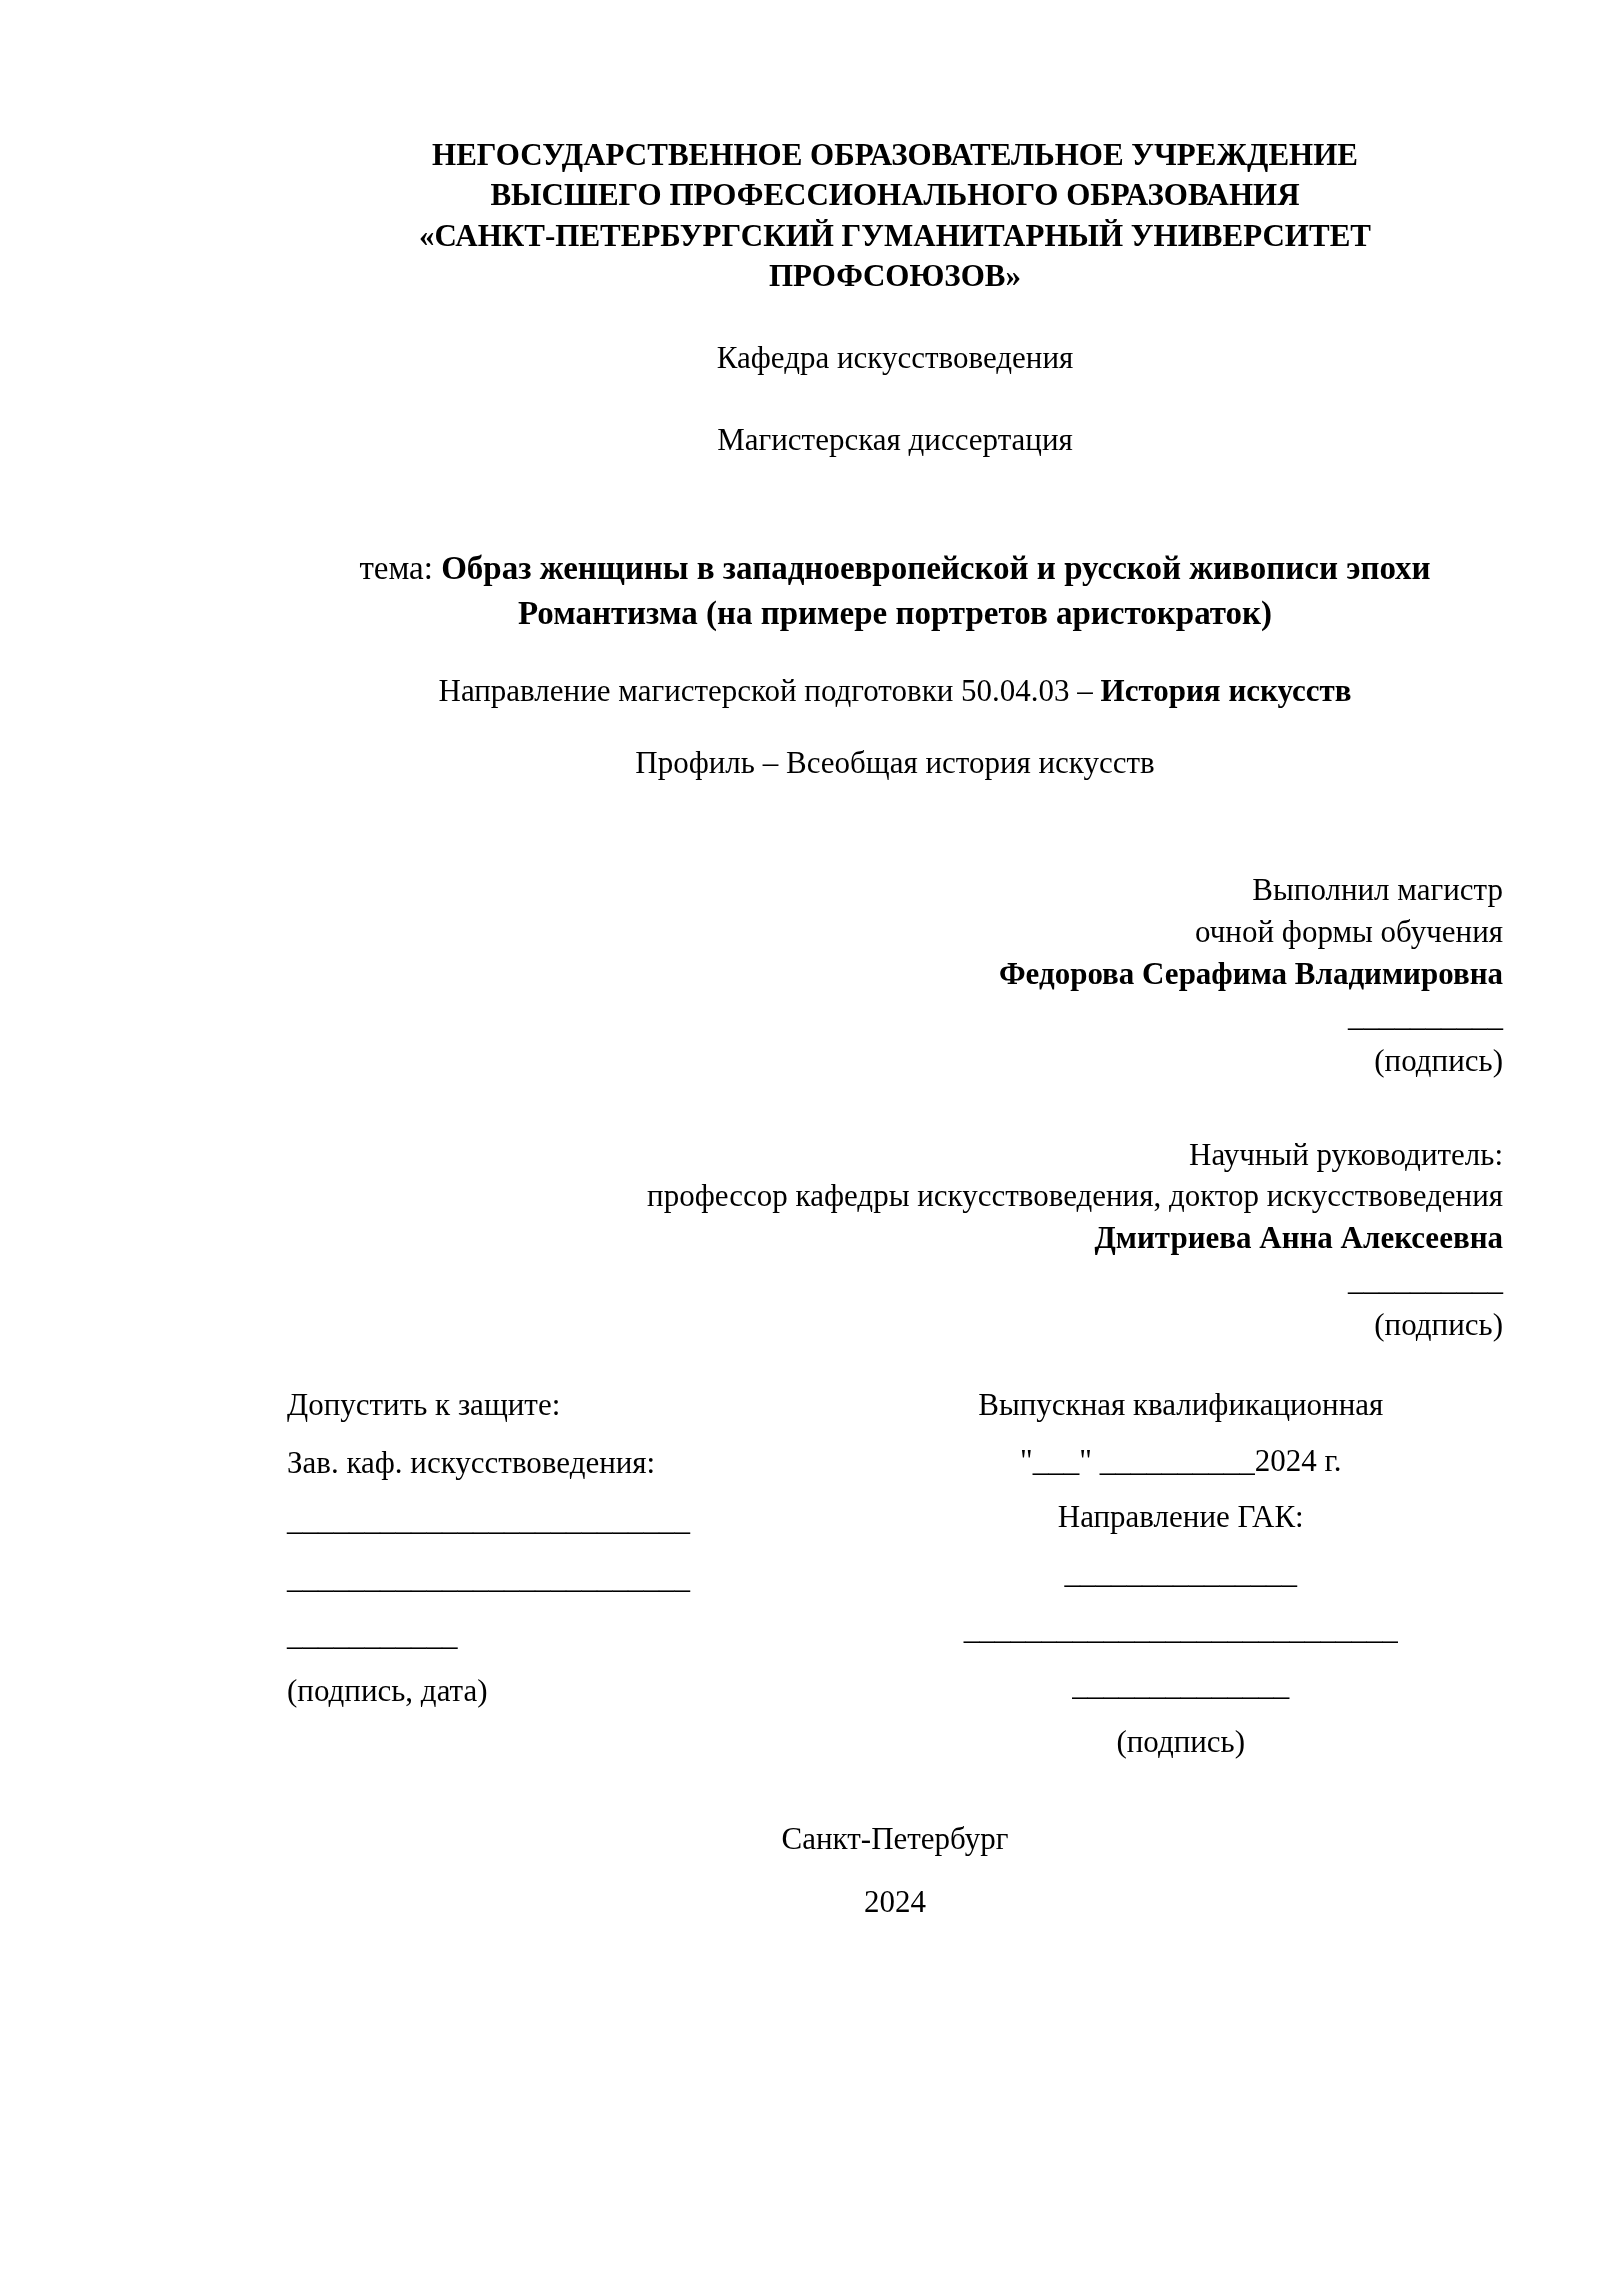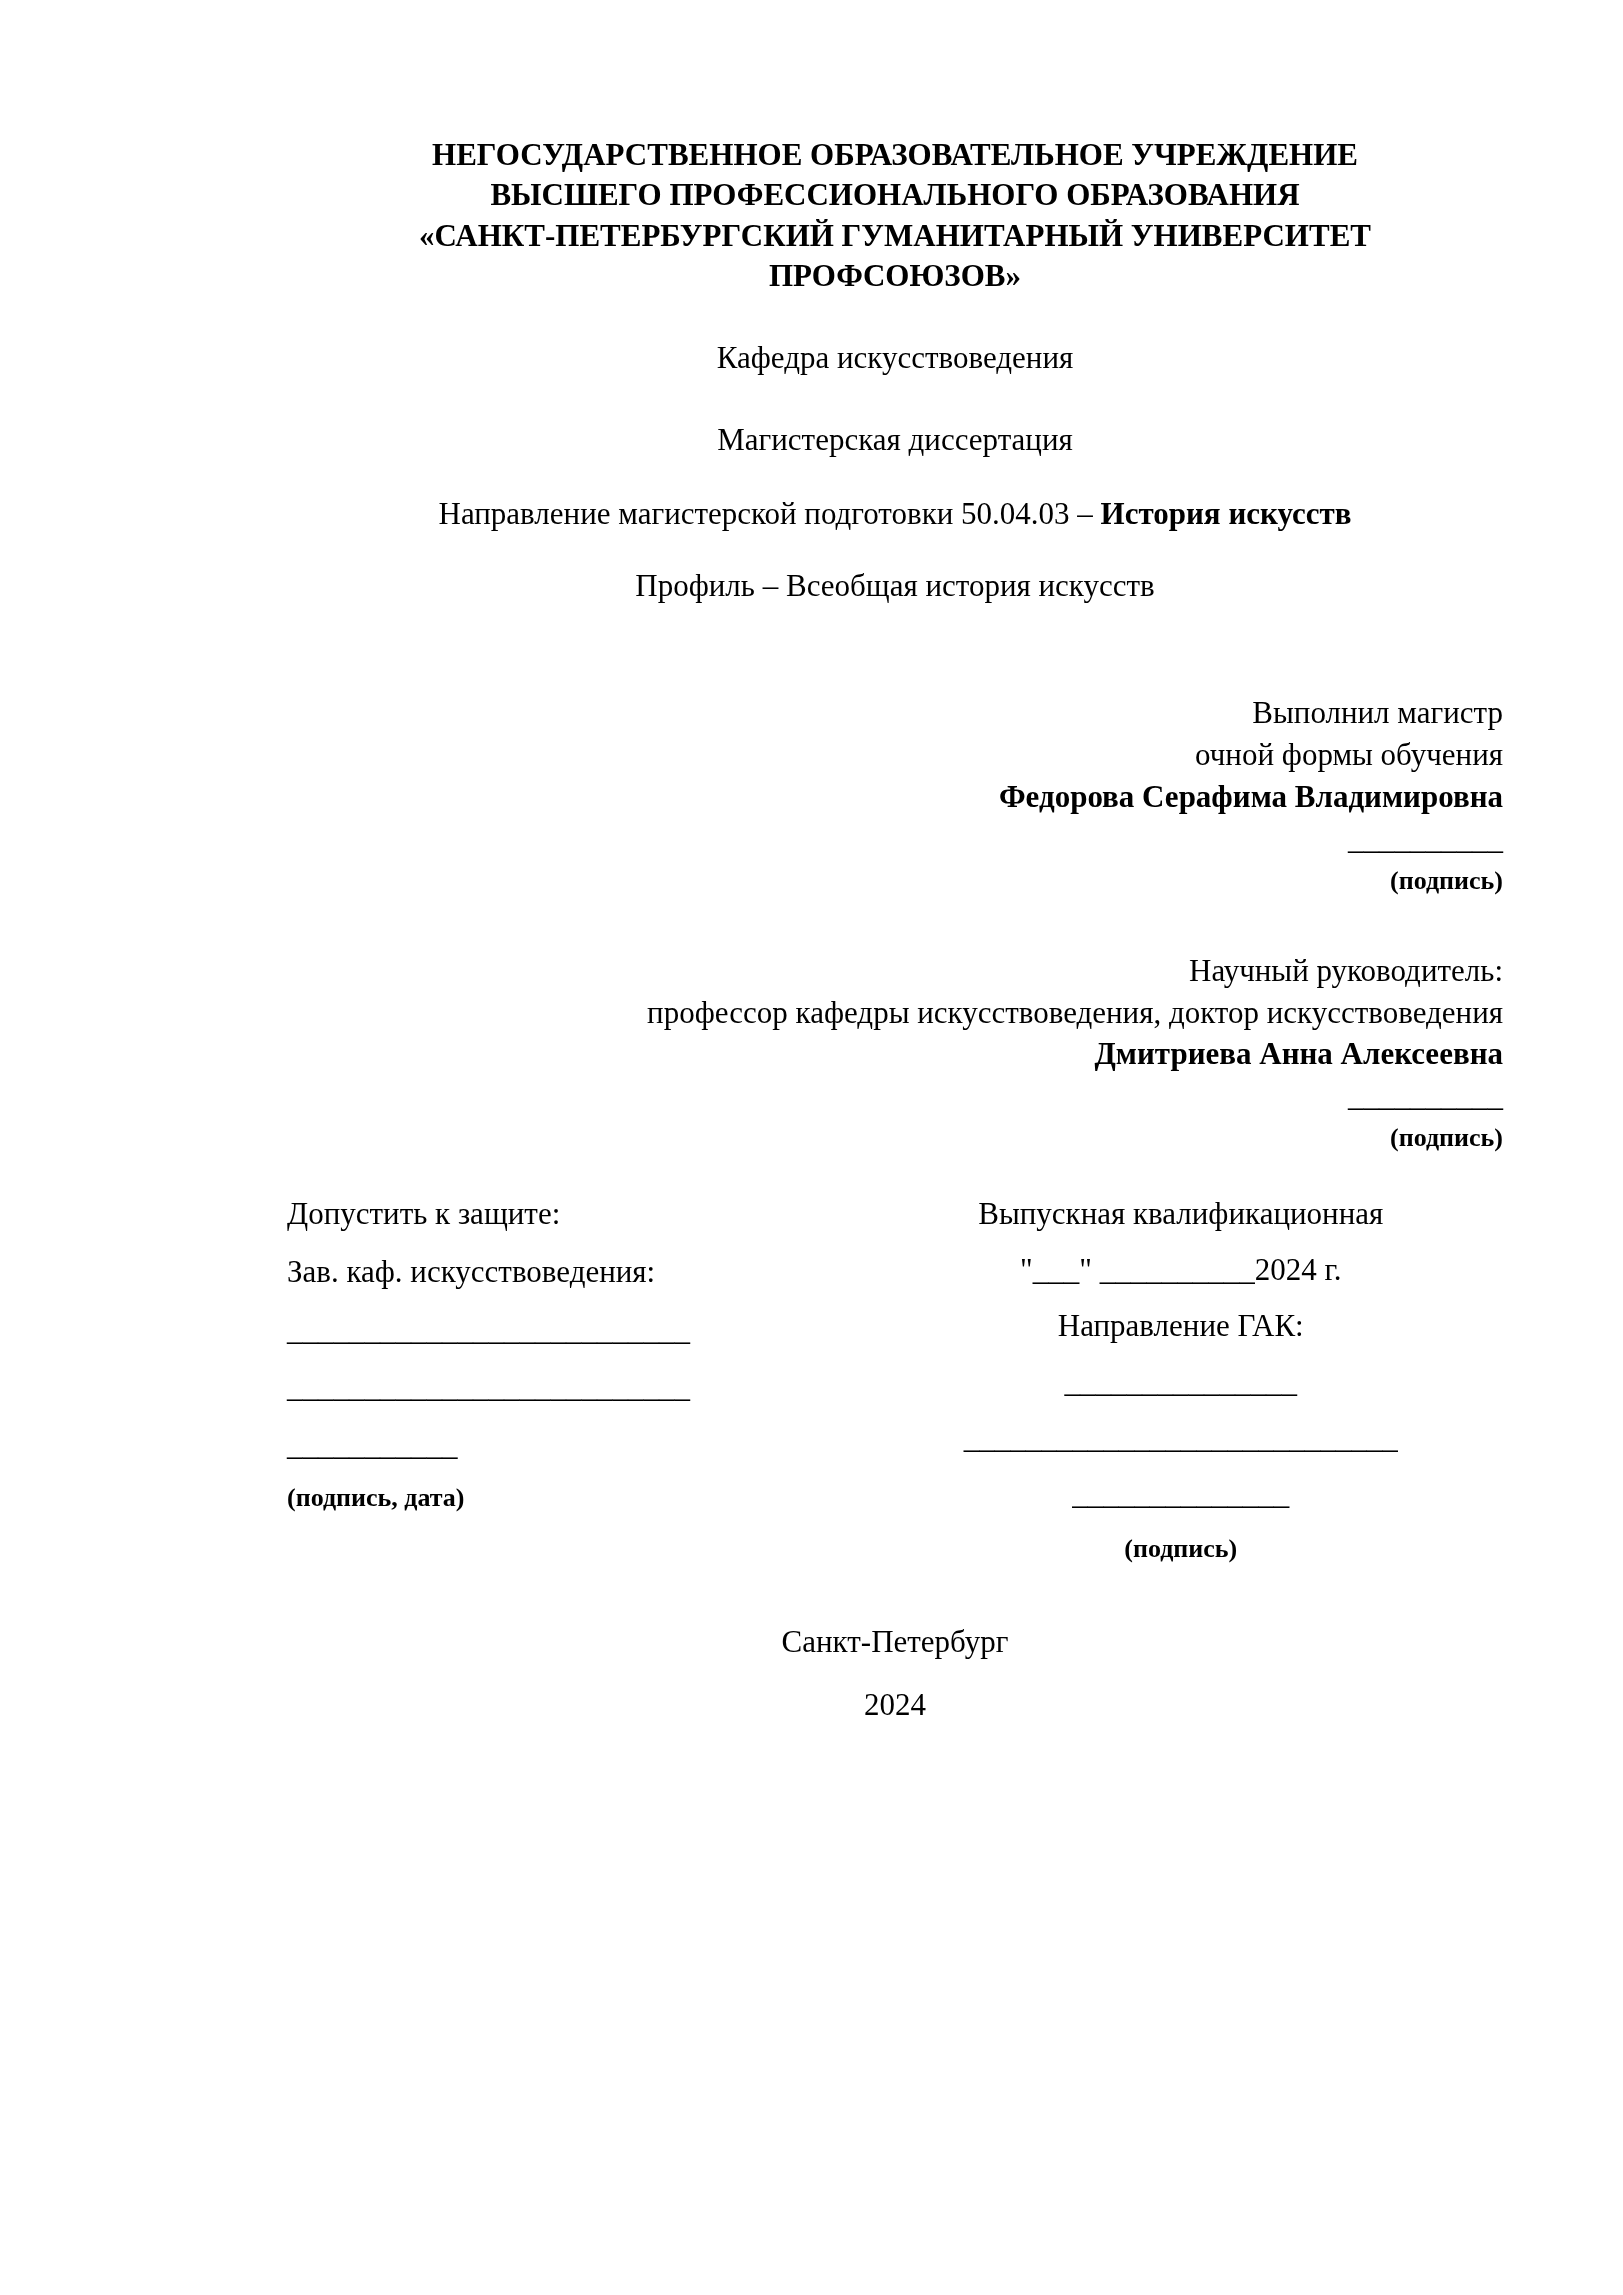--- a/index.html
+++ b/index.html
@@ -13,21 +13,21 @@
     font-size: 31px;
     overflow: hidden;
     position: relative;
   }
   .content {
     padding: 135px 120px 0 287px; 
   }
   p { margin: 0; }
   .center { text-align: center; }
   .bold { font-weight: bold; }
-  .small { font-size: 26px; font-weight: bold; }
+  .small { font-size: 31px; }
 
   .univ { text-align: center; font-weight: bold; line-height: 1.3; }
   .univ div { white-space: nowrap; }
 
   .dept { margin-top: 44px; }
   .work-type { margin-top: 46px; }
 
   .theme {
     margin: 88px auto 0;
     max-width: 1178px;
@@ -69,20 +69,21 @@
       <div>НЕГОСУДАРСТВЕННОЕ ОБРАЗОВАТЕЛЬНОЕ УЧРЕЖДЕНИЕ</div>
       <div>ВЫСШЕГО ПРОФЕССИОНАЛЬНОГО ОБРАЗОВАНИЯ</div>
       <div>«САНКТ-ПЕТЕРБУРГСКИЙ ГУМАНИТАРНЫЙ УНИВЕРСИТЕТ</div>
       <div>ПРОФСОЮЗОВ»</div>
     </div>
 
     <p class="center dept">Кафедра искусствоведения</p>
 
     <p class="center work-type">Магистерская диссертация</p>
 
+    <p class="center theme"><span>тема: </span><span class="bold">Образ женщины в западноевропейской и русской живописи эпохи Романтизма (на примере портретов аристократок)</span></p>
 
     <p class="center direction"><span>Направление магистерской подготовки 50.04.03 – </span><span class="bold">История искусств</span></p>
 
     <p class="center profile">Профиль – Всеобщая история искусств</p>
 
     <div class="right-block author">
       <div>Выполнил магистр</div>
       <div>очной формы обучения</div>
       <div class="bold">Федорова Серафима Владимировна</div>
       <div>__________</div>

